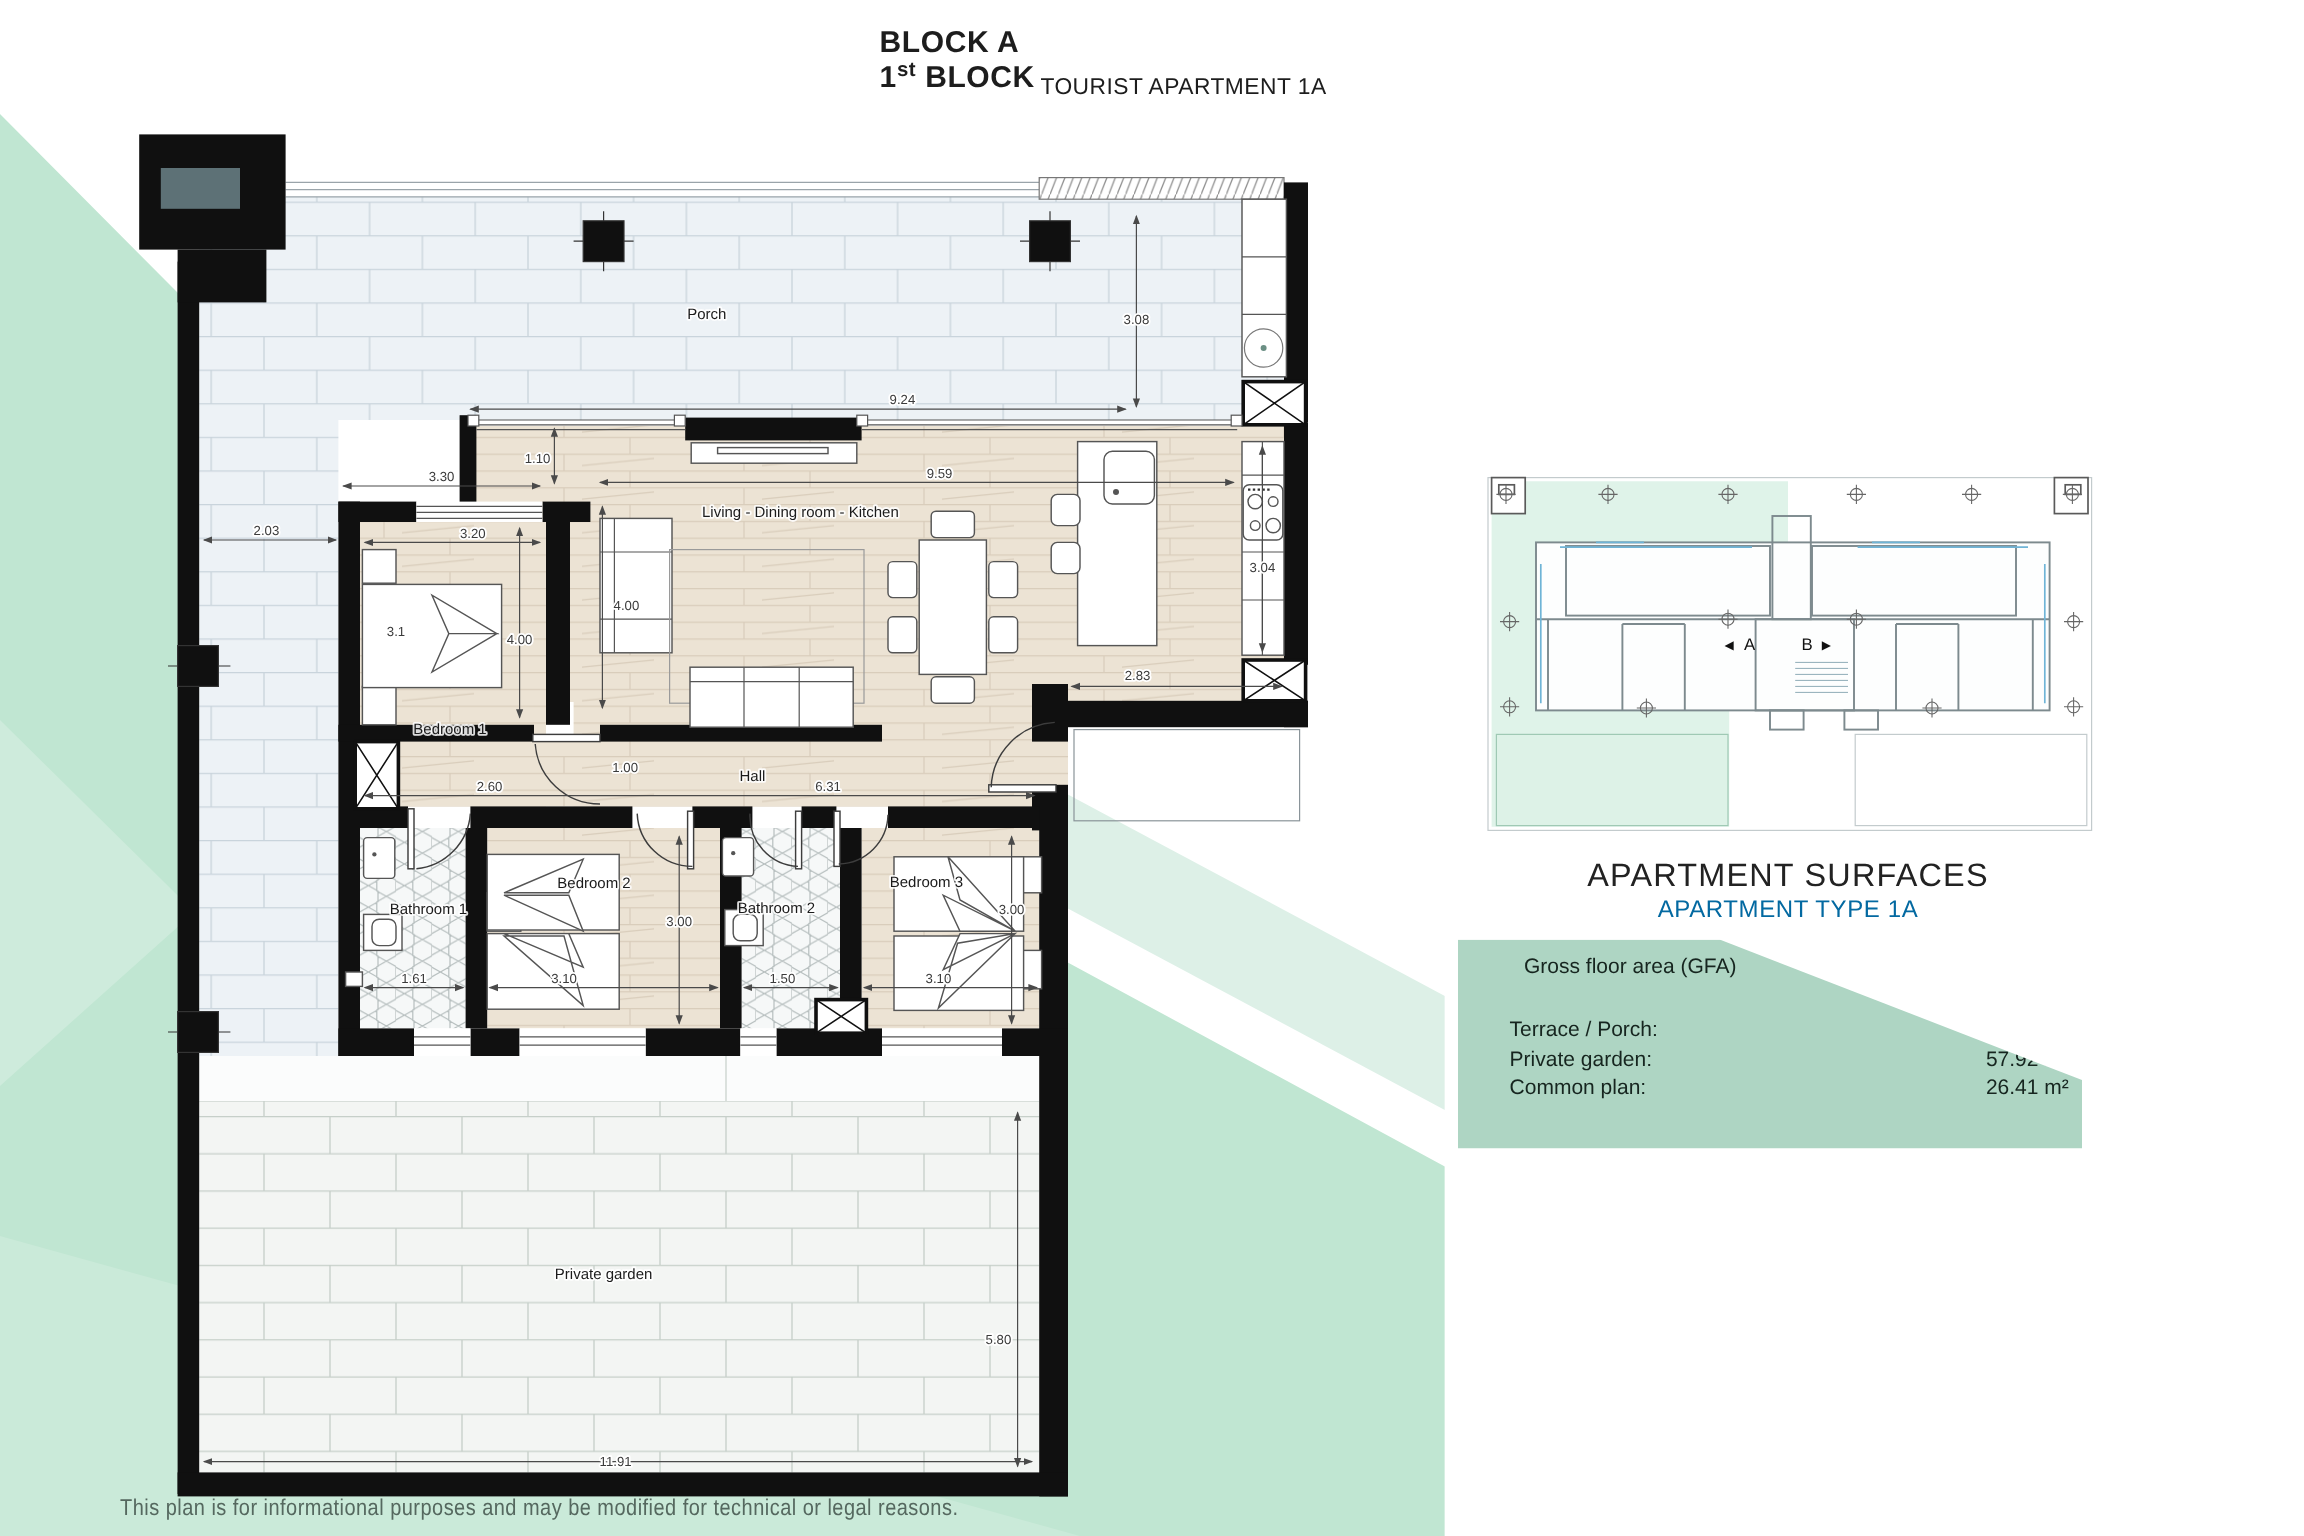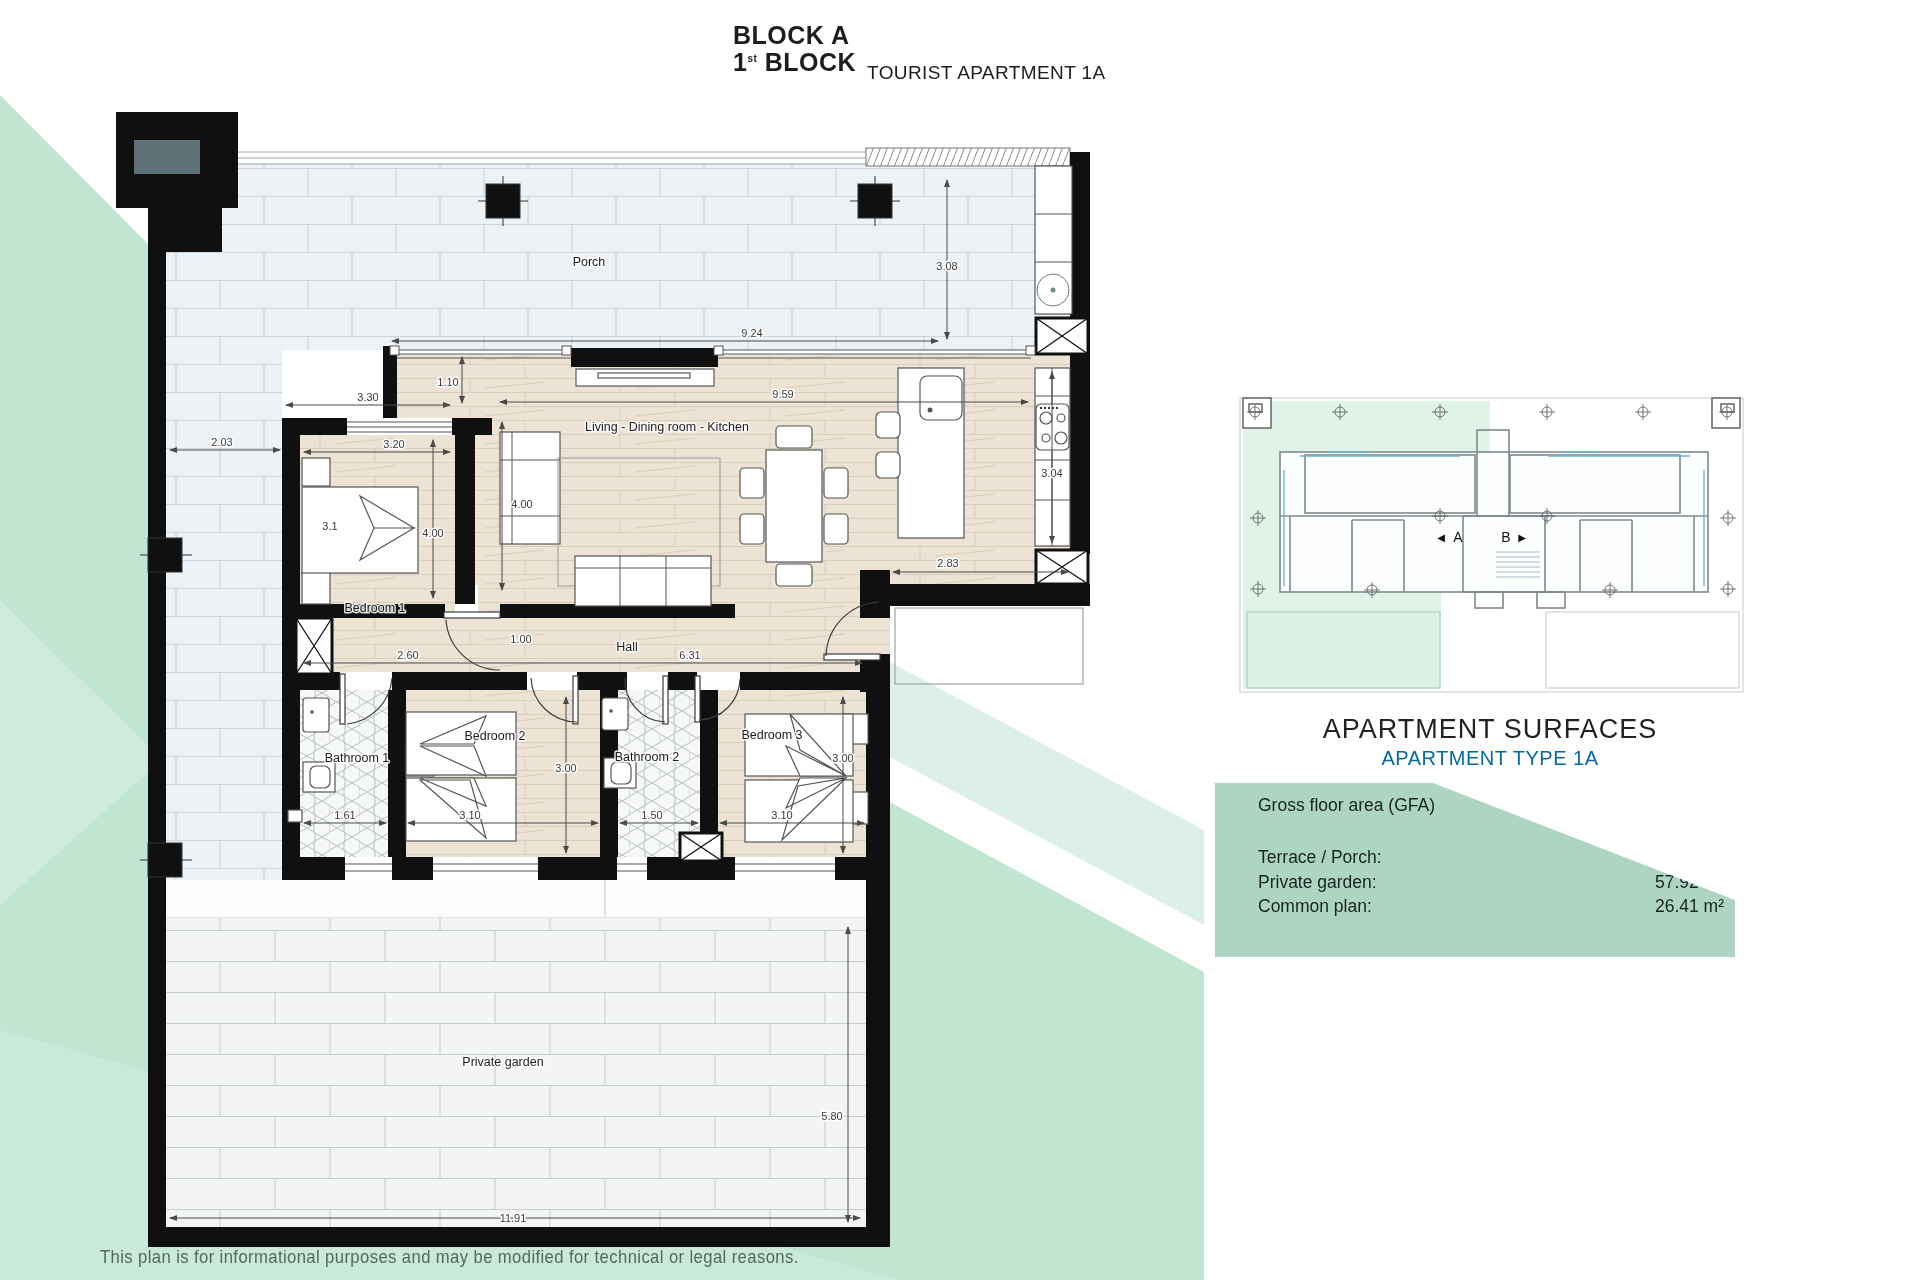--- a/index.html
+++ b/index.html
@@ -11,28 +11,28 @@
   .bg-main{background:#c0e6d2;
     clip-path:polygon(0px 95px,162px 258px,162px 1238px,886px 1238px,886px 800px,1204px 972px,1204px 1280px,0px 1280px);}
   .bg-strip{background:#ddf0e7;
     clip-path:polygon(886px 660px,886px 755px,1204px 925px,1204px 830px);}
   .facet1{background:rgba(255,255,255,.22);clip-path:polygon(0px 600px,162px 760px,0px 905px);}
   .facet2{background:rgba(255,255,255,.16);clip-path:polygon(0px 1030px,900px 1280px,0px 1280px);}
   
   .title{left:733px;top:22px;color:#1d1d1d;line-height:1.06;}
   .title .l1{font-size:25px;font-weight:700;letter-spacing:.5px;}
   .title .l2{font-size:25px;font-weight:700;letter-spacing:.5px;}
-  .title sup{font-size:10px;}
+  .title sup{font-size:17px;}
   .subtitle{left:867px;top:62px;font-size:19px;font-weight:400;color:#1d1d1d;letter-spacing:.4px;}
   
   .surf-h1{left:1240px;top:714px;width:500px;text-align:center;font-size:27px;color:#222;letter-spacing:1px;}
   .surf-h2{left:1240px;top:747px;width:500px;text-align:center;font-size:20px;color:#0369a1;letter-spacing:.5px;}
   .panel{left:1215px;top:783px;width:525px;height:175px;background:#aed5c3;
     clip-path:polygon(0px 0px,218px 0px,520px 117px,520px 174px,0px 174px);}
-  .panel .gfa{position:absolute;left:43px;top:12px;font-size:17.5px;color:#16251f;}
+  .panel .gfa{position:absolute;left:55px;top:12px;font-size:17.5px;color:#16251f;}
   .panel .rows{position:absolute;left:43px;top:62px;width:466px;font-size:17.5px;color:#16251f;}
   .panel .row{display:flex;justify-content:space-between;line-height:24.5px;}
   
   .footer{left:100px;top:1246px;font-size:17px;color:#55685f;letter-spacing:.4px;
     transform:scale(.98,1.12);transform-origin:left top;}
   svg.plan{position:absolute;left:0;top:0;}
   .w{fill:#101010;}
   .dim{font-size:11px;fill:#3b3b3b;text-anchor:middle;paint-order:stroke;stroke:#fff;stroke-width:3px;stroke-linejoin:round;}
   .room{font-size:12.5px;fill:#1b1b1b;text-anchor:middle;paint-order:stroke;stroke:rgba(255,255,255,.85);stroke-width:3px;stroke-linejoin:round;}
   .dl{stroke:#4a4a4a;stroke-width:1;}

